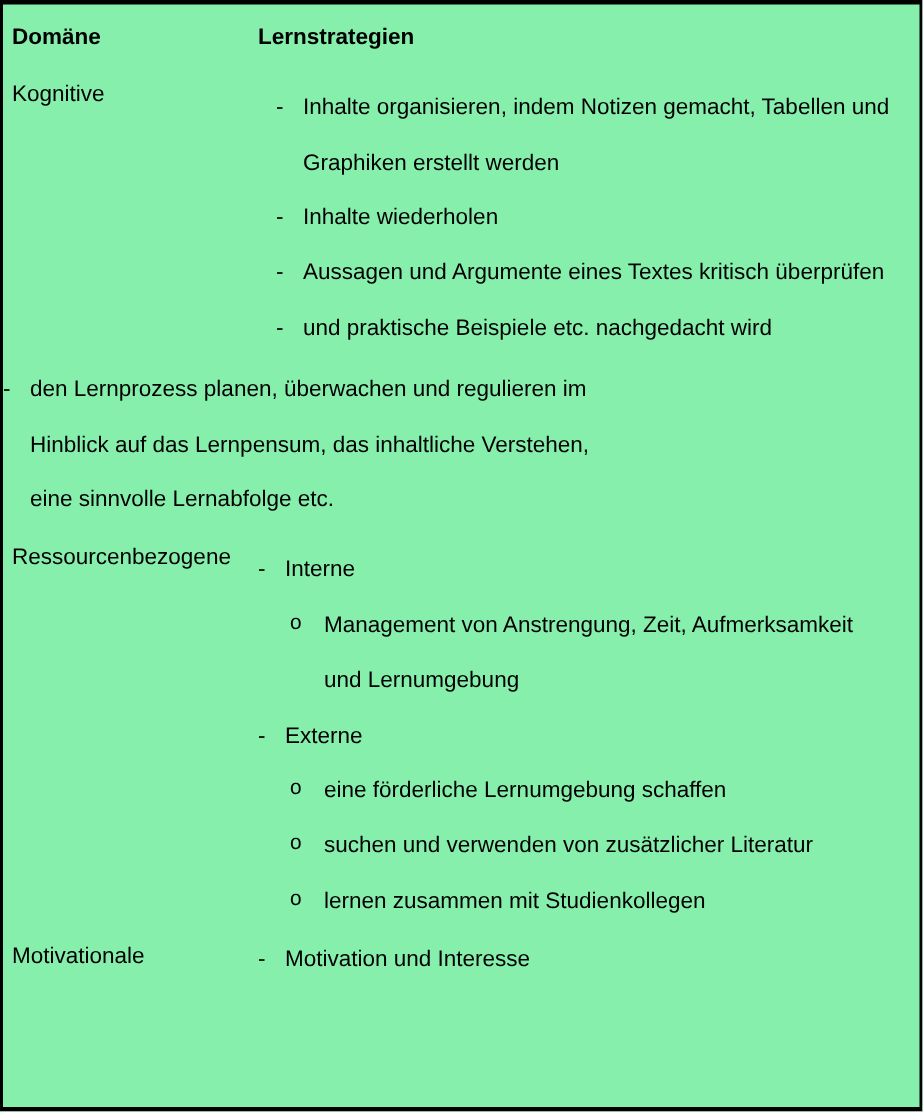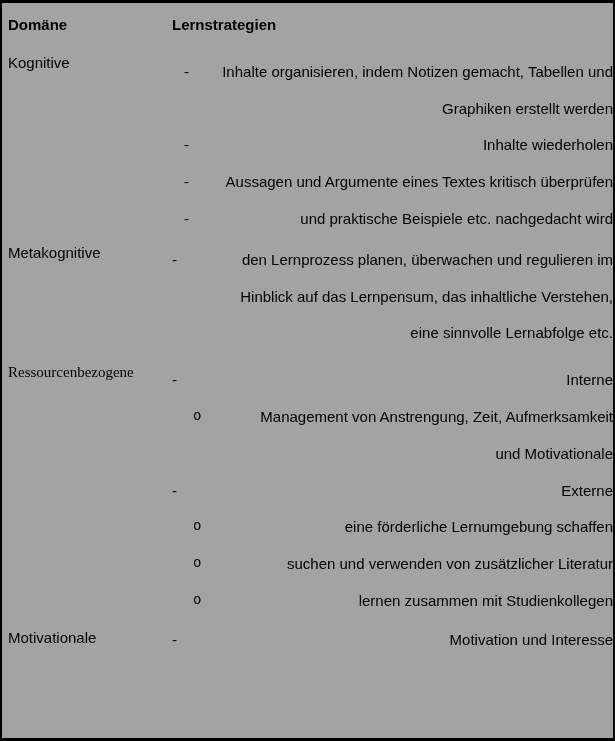--- a/index.html
+++ b/index.html
@@ -6,58 +6,58 @@
   html, body { background: #ffffff; }
   body {
     width: 615px;
     font-family: "Liberation Sans", sans-serif;
     color: #000000;
     -webkit-font-smoothing: antialiased;
   }
   .page {
     width: 615px;
     height: 741px;
-    background: #a3a3a3;
+    background: #86efac;
     border: solid #000000;
     border-width: 3px 2px 3px 2px;
     padding-top: 4px;
     overflow: hidden;
   }
   .hdr-row, .t-row {
     display: grid;
     grid-template-columns: 170px 1fr;
     font-size: 15px;
     line-height: 36.8px;
   }
   .hdr-row { font-weight: 700; }
   .cell-domain { padding-left: 6px; position: relative; }
   .row-kognitive      { margin-top: 10px; gap: 12px; }
   .row-metakognitive  { margin-top: 4px;  }
   .row-ressourcen     { margin-top: 10px; }
   .row-motivationale  { margin-top: 2px;  }
   .row-kognitive     .cell-domain { top: -9px; }
   .row-metakognitive .cell-domain { top: -7px; }
-  .row-ressourcen    .cell-domain { top: -8px; font-family: Liberation Serif, serif; }
+  .row-ressourcen    .cell-domain { top: -8px; }
   .row-motivationale .cell-domain { top: -2px; }
   .item {
     display: grid;
     grid-template-columns: 18px 1fr;
   }
   .item.l2 {
     margin-left: 21px;
     grid-template-columns: 23px 1fr;
   }
   .bullet { text-align: left; }
   .item.l2 .bullet {
     font-family: "Liberation Mono", monospace;
     font-size: 14px;
     position: relative;
     top: -1px;
   }
-  .line { white-space: nowrap; text-align: right; }
+  .line { white-space: nowrap; }
 </style>
 </head>
 <body>
 
 <div class="page">
 
   <div class="hdr-row">
     <div class="cell-domain">Domäne</div>
     <div class="cell-strategies">Lernstrategien</div>
   </div>
@@ -87,21 +87,20 @@
       <div class="item">
         <span class="bullet">-</span>
         <div>
           <div class="line">und praktische Beispiele etc. nachgedacht wird</div>
         </div>
       </div>
     </div>
   </div>
 
   <div class="t-row row-metakognitive">
-    <div class="cell-domain">Metakognitive</div>
     <div class="cell-items">
       <div class="item">
         <span class="bullet">-</span>
         <div>
           <div class="line">den Lernprozess planen, überwachen und regulieren im</div>
           <div class="line">Hinblick auf das Lernpensum, das inhaltliche Verstehen,</div>
           <div class="line">eine sinnvolle Lernabfolge etc.</div>
         </div>
       </div>
     </div>
@@ -113,21 +112,21 @@
       <div class="item">
         <span class="bullet">-</span>
         <div>
           <div class="line">Interne</div>
         </div>
       </div>
       <div class="item l2">
         <span class="bullet">o</span>
         <div>
           <div class="line">Management von Anstrengung, Zeit, Aufmerksamkeit</div>
-          <div class="line">und Motivationale</div>
+          <div class="line">und Lernumgebung</div>
         </div>
       </div>
       <div class="item">
         <span class="bullet">-</span>
         <div>
           <div class="line">Externe</div>
         </div>
       </div>
       <div class="item l2">
         <span class="bullet">o</span>

